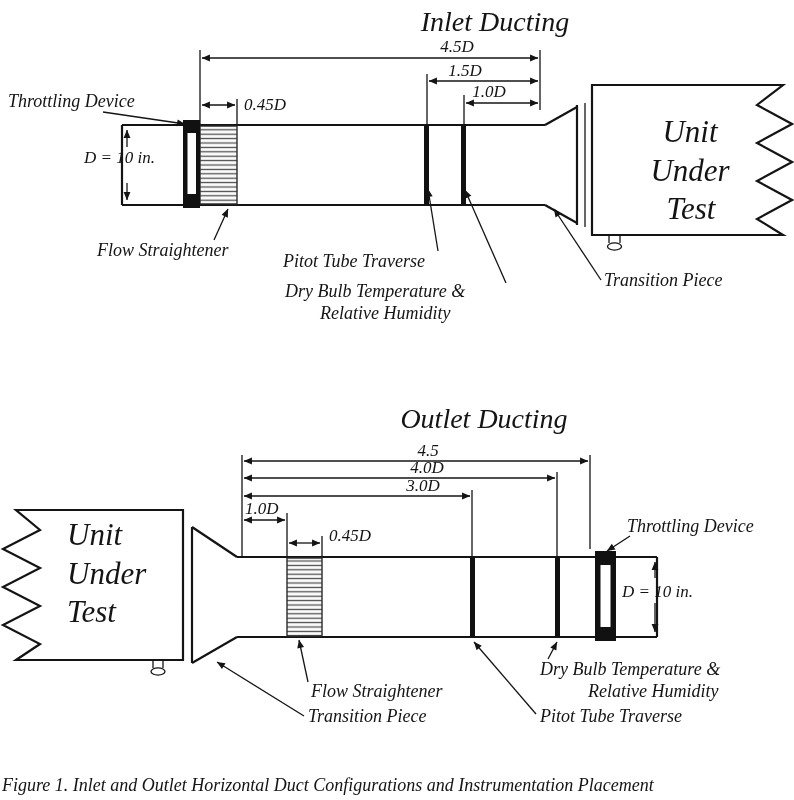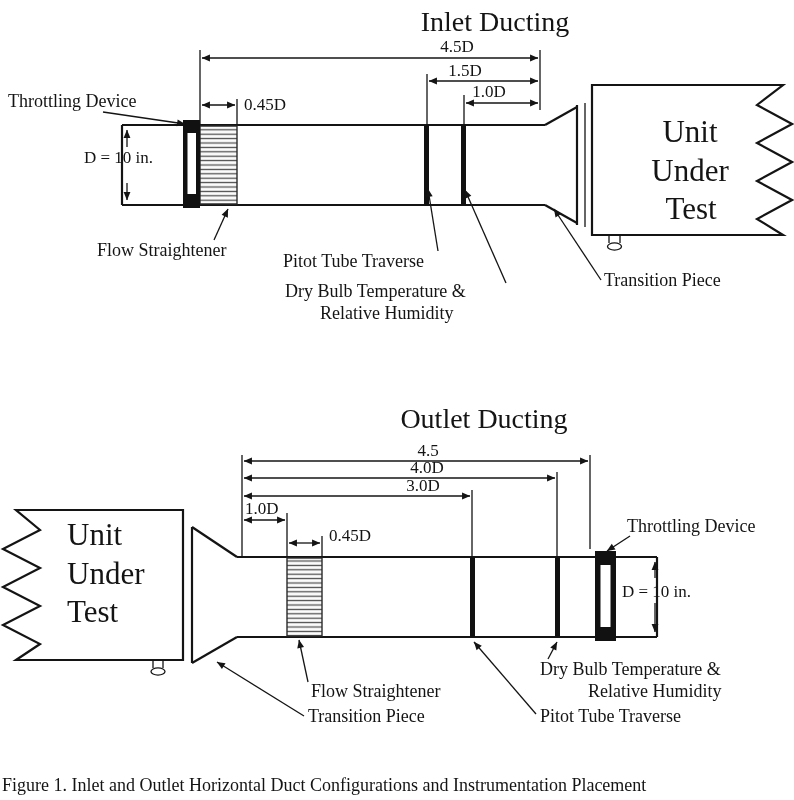--- a/index.html
+++ b/index.html
@@ -1,16 +1,16 @@
 <!DOCTYPE html>
 <html><head>
 <meta charset="utf-8">
 <style>
   html,body{margin:0;padding:0;background:#ffffff;}
-  .page{width:794px;height:800px;background:#ffffff;position:relative;overflow:hidden;}
+  .page{width:794px;height:800px;background:#ffffff;position:relative;overflow:hidden;font-style:italic;}
   svg{display:block;}
   svg text{font-family:"Liberation Serif",serif;fill:#141414;}
   .t-title{font-size:28px;}
   .t-unit{font-size:31px;}
   .t-label{font-size:18px;}
   .t-dim{font-size:17px;}
   .t-caption{font-size:18px;}
   .mid{text-anchor:middle;}
   .ln{stroke:#141414;stroke-width:2.2;fill:none;}
   .ln1{stroke:#141414;stroke-width:1.3;fill:none;}

